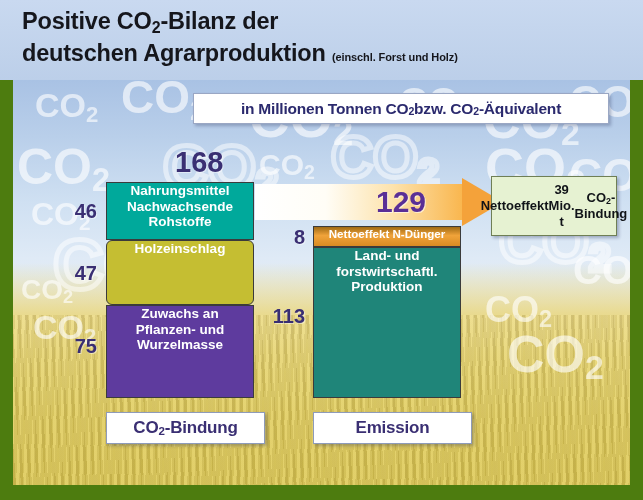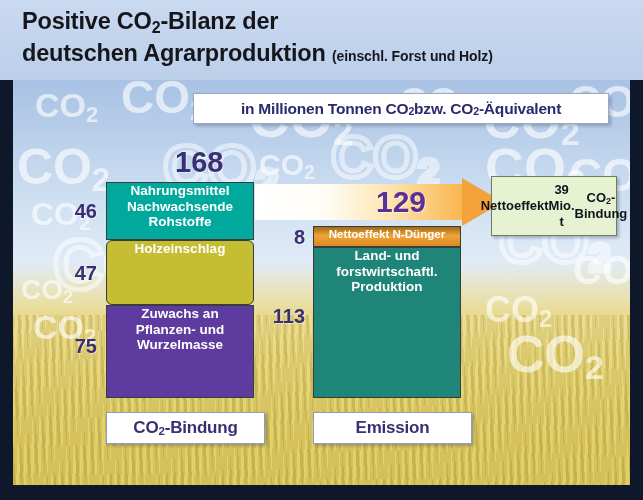--- a/index.html
+++ b/index.html
@@ -9,42 +9,42 @@
   }
   body {
     font-family: "Liberation Sans", sans-serif;
   }
 
   #poster {
     position: relative;
     width: 643px;
     height: 500px;
     overflow: hidden;
-    background: #0f172a;
+    background: #4d7c0f;
   }
 
   
   .title-area {
     position: absolute;
     left: 0; top: 0;
     width: 643px; height: 80px;
     background: linear-gradient(180deg, #c9d9f0 0%, #bccfe9 100%);
   }
   .title-line {
     position: absolute;
     left: 22px;
     color: #15161c;
     font-weight: bold;
     letter-spacing: -0.2px;
     white-space: nowrap;
   }
   .title-line1 { top: 8px;  font-size: 23.5px; }
   .title-line2 { top: 40px; font-size: 23.5px; }
   .title-sub {
-    font-size: 14px;
+    font-size: 11px;
     font-weight: bold;
     letter-spacing: -0.1px;
   }
   sub { font-size: 0.68em; vertical-align: baseline; position: relative; top: 0.22em; }
 
   
   .scene {
     position: absolute;
     left: 13px; top: 80px;
     width: 617px; height: 405px;

